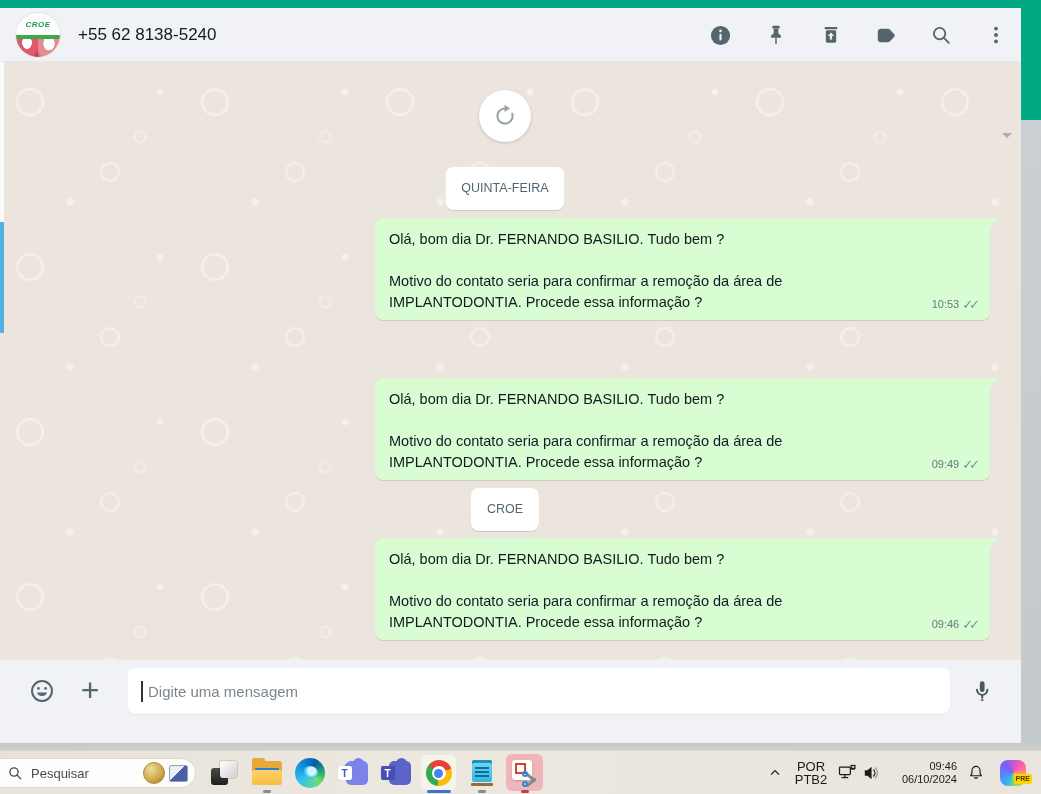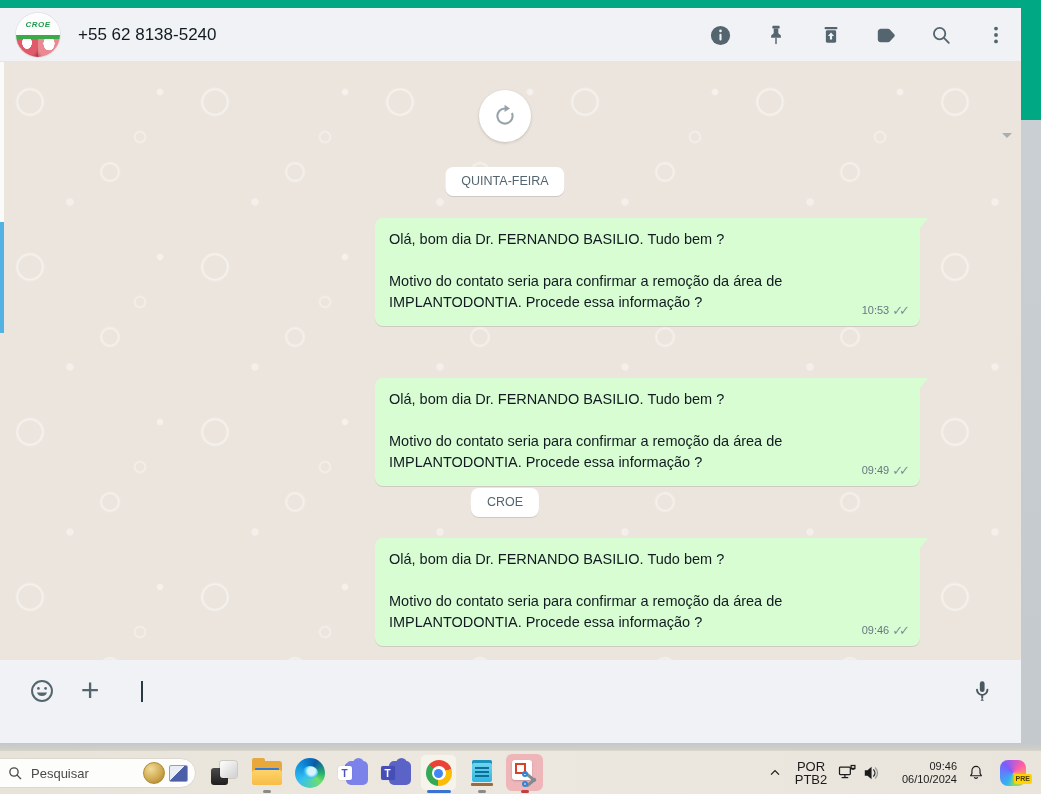--- a/index.html
+++ b/index.html
@@ -38,25 +38,25 @@
       radial-gradient(circle at 30px 40px, rgba(255,255,255,0) 11px, rgba(255,255,255,.5) 12.5px, rgba(255,255,255,0) 15px),
       radial-gradient(circle at 110px 110px, rgba(255,255,255,0) 7px, rgba(255,255,255,.45) 8.5px, rgba(255,255,255,0) 11px),
       radial-gradient(circle at 160px 30px, rgba(255,255,255,.45) 2.5px, rgba(255,255,255,0) 4px),
       radial-gradient(circle at 70px 140px, rgba(255,255,255,.4) 3px, rgba(255,255,255,0) 4.5px),
       radial-gradient(circle at 140px 75px, rgba(255,255,255,0) 4px, rgba(255,255,255,.4) 5px, rgba(255,255,255,0) 7px);
     background-size:185px 165px; }
   .refresh-btn { position:absolute; left:479px; top:28px; width:52px; height:52px; border-radius:50%;
                  background:#fff; box-shadow:0 1px 3px rgba(0,0,0,.18); display:flex; align-items:center;
                  justify-content:center; cursor:pointer; }
   .date-pill { position:absolute; left:505px; transform:translateX(-50%); background:#fff; color:#54656f;
-               font-size:12.5px; line-height:17px; padding:6px 16px; border-radius:8px;
+               font-size:12.5px; line-height:17px; padding:13px 16px; border-radius:8px;
                box-shadow:0 1px .5px rgba(11,20,26,.13); white-space:nowrap; }
   .pill-1 { top:105px; } .pill-2 { top:265px; } .pill-3 { top:426px; }
-  .bubble { position:absolute; left:375px; width:545px; background:#d9fdd3; border-radius:8px;
-            border-top-right-radius:0; padding:11px 14px 13px 14px; box-shadow:0 1px .5px rgba(11,20,26,.13);
+  .bubble { position:absolute; left:375px; width:615px; background:#d9fdd3; border-radius:8px;
+            border-top-right-radius:0; padding:11px 14px 7px 14px; box-shadow:0 1px .5px rgba(11,20,26,.13);
             color:#111b21; font-size:14.5px; line-height:21px; }
   .bub-1 { top:156px; } .bub-2 { top:316px; } .bub-3 { top:476px; }
   .bubble .tail { position:absolute; right:-8px; top:0; width:0; height:0;
                   border-left:8px solid #d9fdd3; border-bottom:10px solid transparent; }
   .msg-line-gap { margin-bottom:21px; }
   .msg-meta { position:absolute; right:10px; bottom:5px; display:flex; align-items:center; gap:3px; }
   .msg-time { font-size:11px; color:#667781; }
   .msg-ticks { font-size:13px; color:#7d8f98; letter-spacing:-4px; padding-right:4px; }
   .scroll-mark { position:absolute; width:0; height:0; border-left:5px solid transparent;
                  border-right:5px solid transparent; border-top:5px solid #9aa0a5; opacity:.8; }
@@ -303,20 +303,21 @@
             <circle cx="12" cy="12" r="9.2"></circle>
             <circle cx="8.7" cy="9.6" r="1.25" fill="#54656f" stroke="none"></circle>
             <circle cx="15.3" cy="9.6" r="1.25" fill="#54656f" stroke="none"></circle>
             <path d="M7.3 13.3a5 5 0 0 0 9.4 0z" fill="#54656f" stroke="none"></path>
           </svg>
       </span>
     </div>
     <div class="comp-btn plus-btn">
       <span>+</span>
     </div>
+    <input class="msg-input" type="text" placeholder="Digite uma mensagem" style="">
     <div class="caret"></div>
     <div class="comp-btn mic-btn">
       <span>
         <svg width="26" height="26" viewBox="0 0 24 24">
             <rect x="10" y="3" width="4.4" height="10" rx="2.2" fill="#4a5961"></rect>
             <path d="M7.4 10.8a4.8 4.8 0 0 0 9.6 0" fill="none" stroke="#4a5961" stroke-width="1.8" stroke-linecap="round"></path>
             <line x1="12.2" y1="15.6" x2="12.2" y2="19" stroke="#4a5961" stroke-width="1.8"></line>
             <path d="M12.2 19l1.6 2h-3.2z" fill="#4a5961"></path>
           </svg>
       </span>

